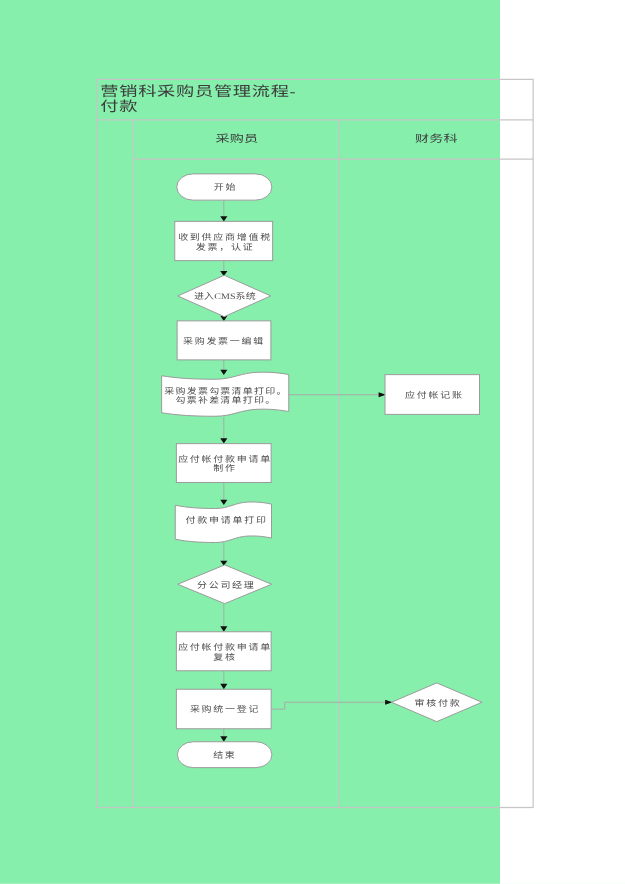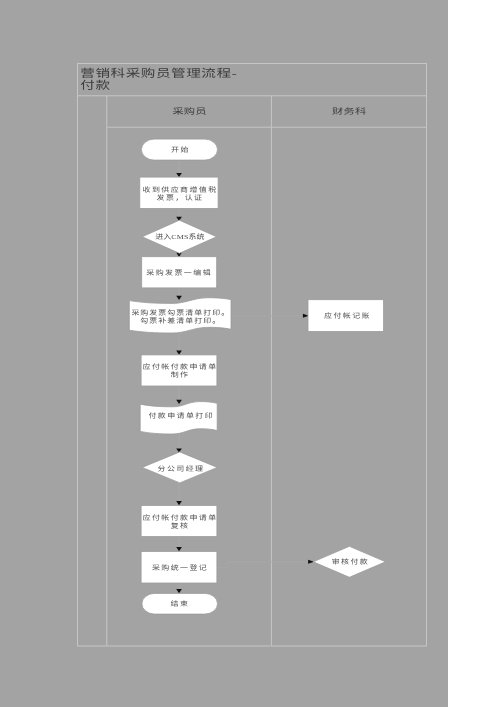--- a/index.html
+++ b/index.html
@@ -1,19 +1,19 @@
 <!DOCTYPE html>
 <html lang="zh-CN"><head>
 <meta charset="utf-8">
 <title>flowchart</title>
 <style>
   html,body{margin:0;padding:0;background:#ffffff;}
   body{width:500px;height:707px;position:relative;overflow:hidden;
        font-family:"Liberation Serif",serif;color:#444;}
-  #page{position:absolute;left:0;top:0;width:448px;height:707px;background:#a3a3a3;}
+  #page{position:absolute;left:0;top:0;width:400px;height:707px;background:#86efac;}
   svg{position:absolute;left:0;top:0;display:block;}
   .tbl{fill:none;stroke:#c6c6c6;stroke-width:1;}
   .shp{fill:#ffffff;stroke:#9b9b9b;stroke-width:0.8;}
   .ln{fill:none;stroke:#a9a9a9;stroke-width:0.8;}
   .ah{fill:#111111;stroke:none;}
   .ttl{font-size:14.6px;fill:#3c3c3c;letter-spacing:0.55px;}
   .colh{font-size:11.3px;fill:#3c3c3c;letter-spacing:0.15px;}
   .nl{font-size:8.0px;fill:#4e4e4e;letter-spacing:1.4px;}
   .nl.tight{letter-spacing:0.1px;}
   .nl.narrow{letter-spacing:1.0px;}

